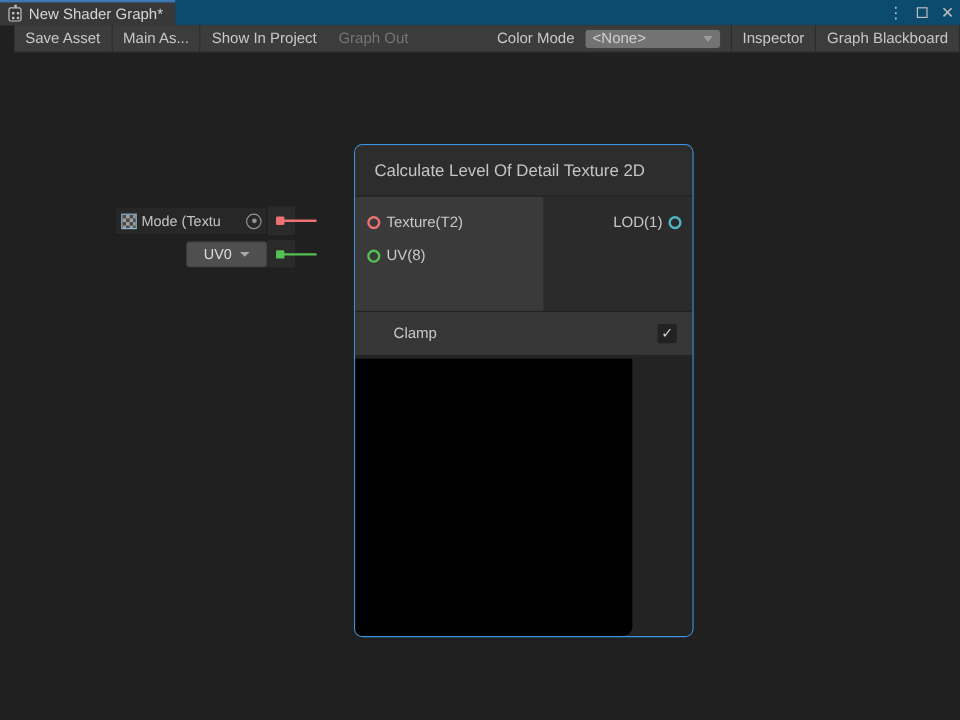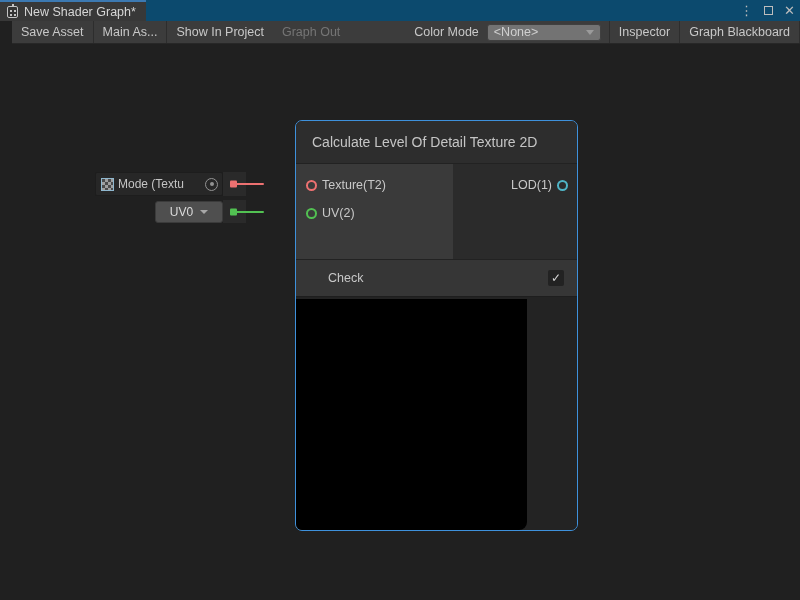--- a/index.html
+++ b/index.html
@@ -162,33 +162,33 @@
     <div class="node-title">Calculate Level Of Detail Texture 2D</div>
 
     <div class="node-ports">
       <div class="inputs-col">
         <div class="port-row">
           <span class="port-circle pc-red"></span>
           <span>Texture(T2)</span>
         </div>
         <div class="port-row">
           <span class="port-circle pc-green"></span>
-          <span>UV(2)</span>
+          <span>UV(8)</span>
         </div>
       </div>
       <div class="outputs-col">
         <div class="port-row out">
           <span>LOD(1)</span>
           <span class="port-circle pc-cyan"></span>
         </div>
       </div>
     </div>
 
     <div class="option-row">
-      <span>Check</span>
+      <span>Clamp</span>
       <span class="checkbox">
         <span>✓</span>
       </span>
     </div>
 
     <div class="preview">
       <div class="preview-black"></div>
     </div>
   </div>
 

